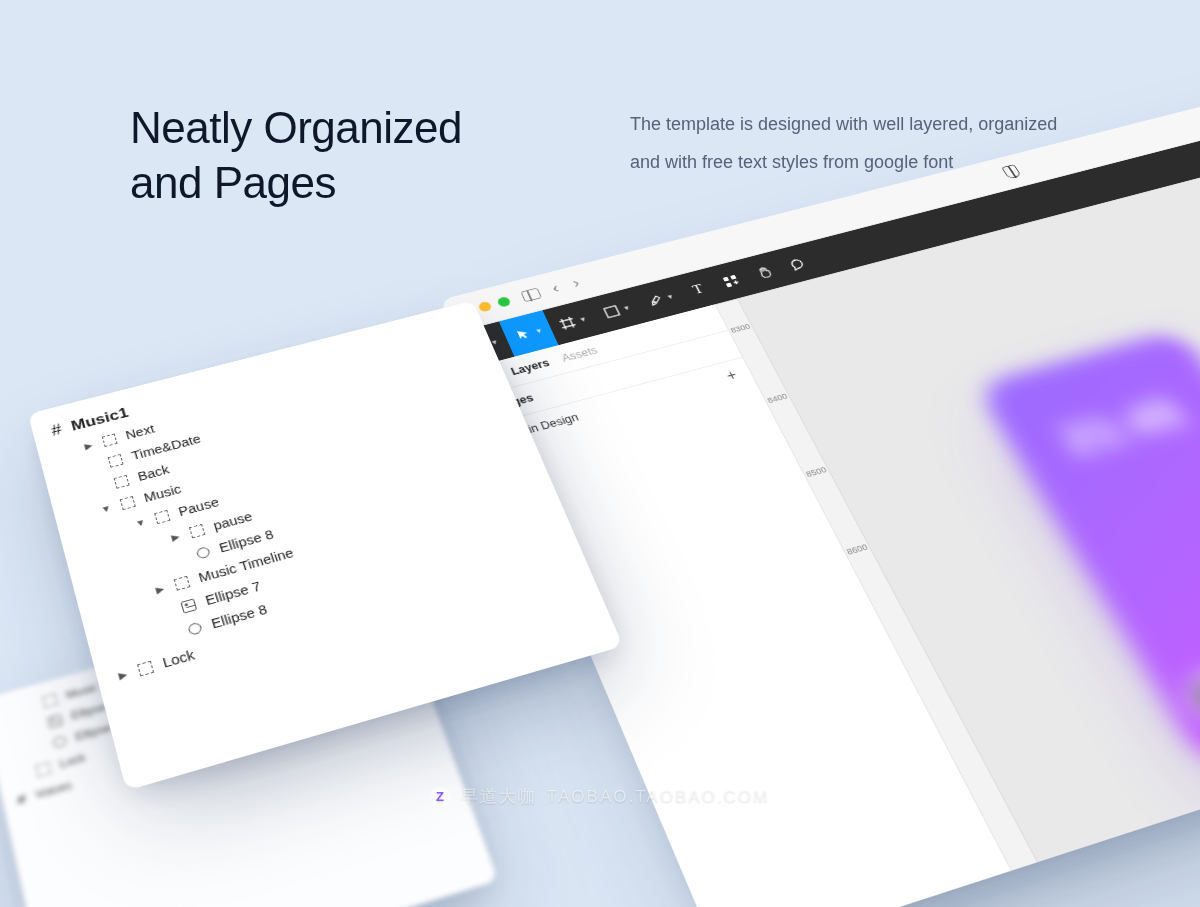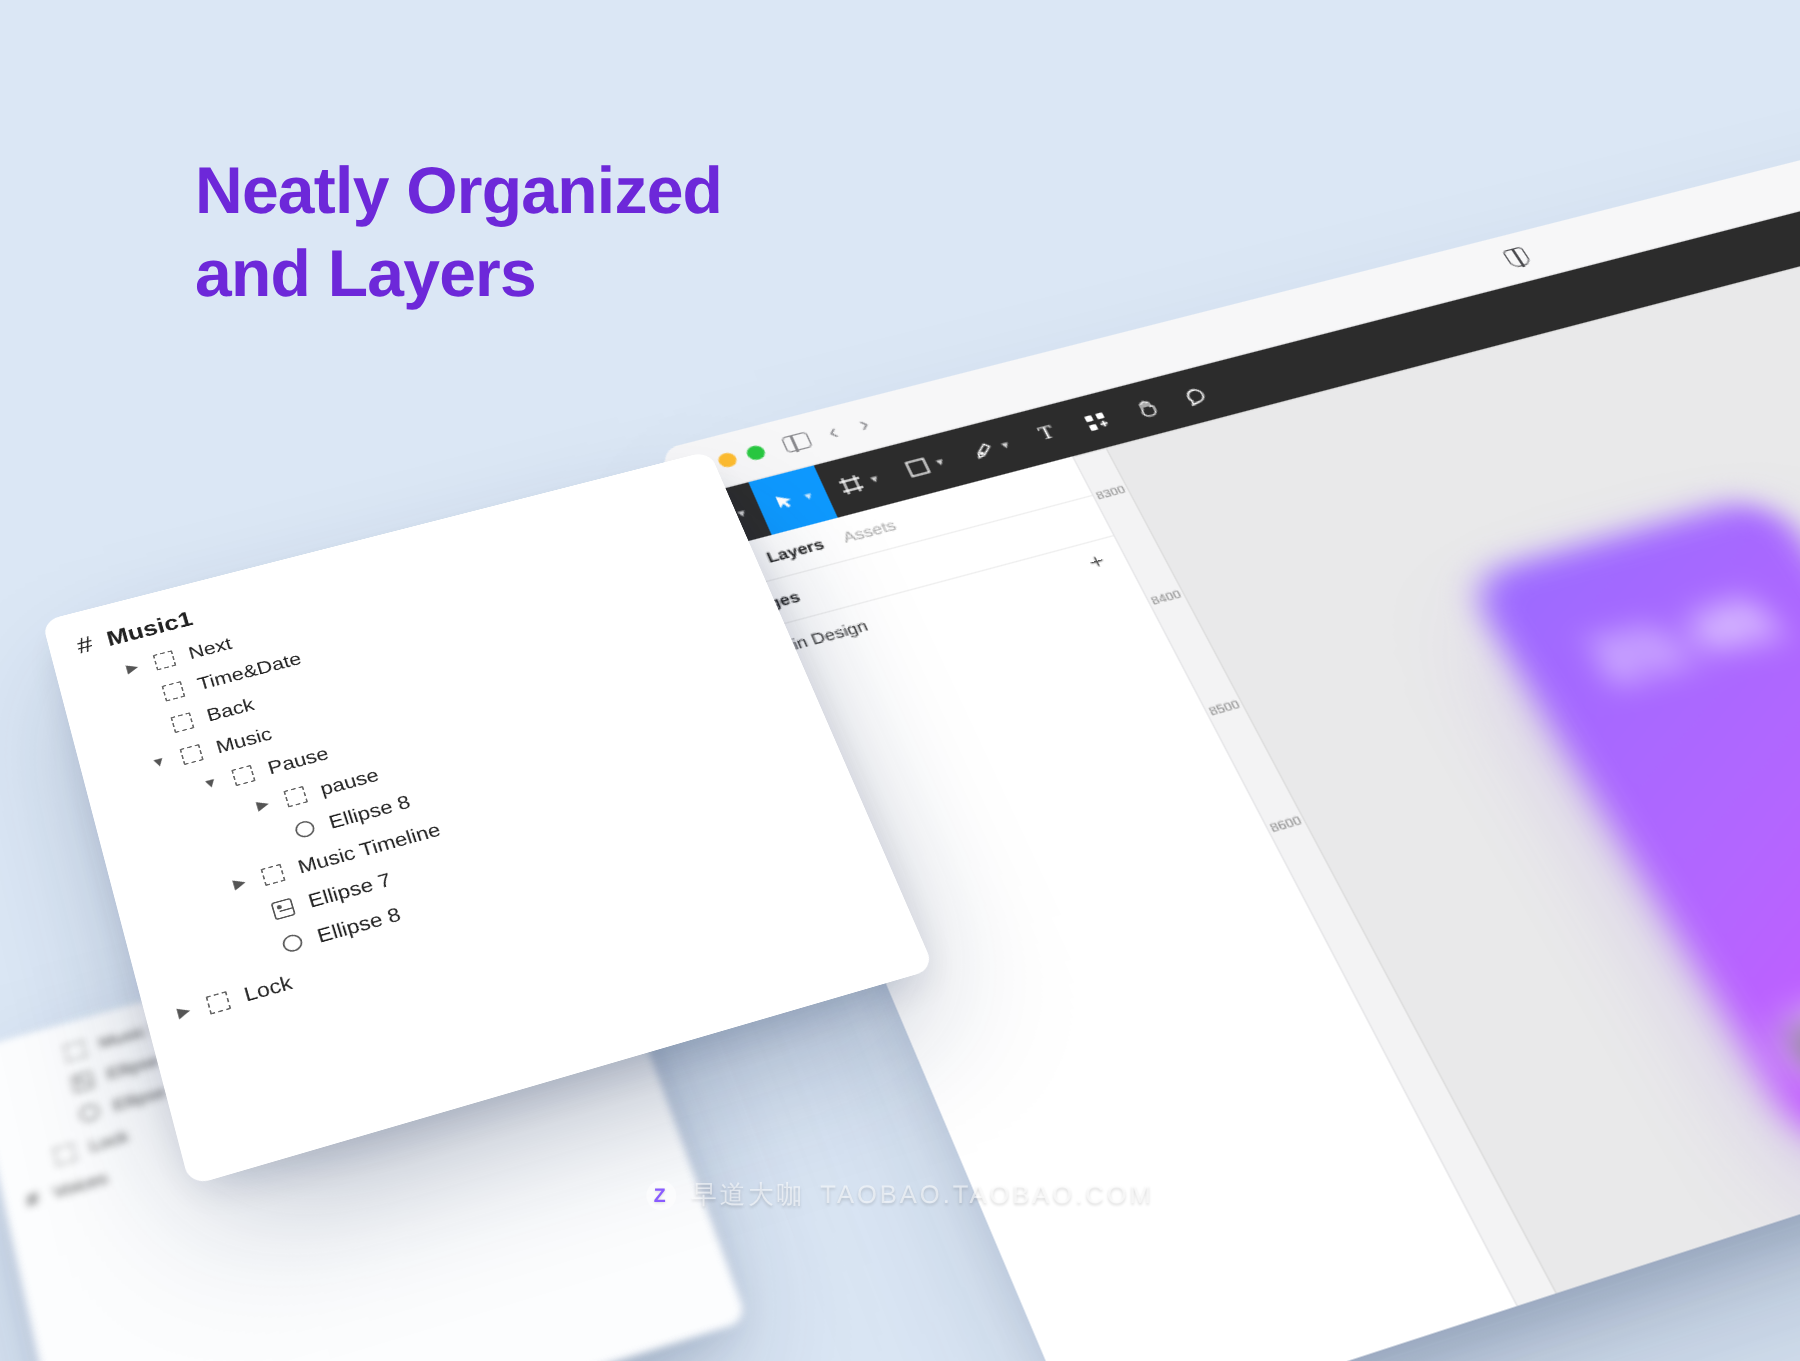--- a/index.html
+++ b/index.html
@@ -18,22 +18,22 @@
     left: 130px;
     top: 100px;
     width: 940px;
     display: flex;
     justify-content: space-between;
     align-items: flex-start;
   }
   .hero-title {
     font-size: 44px;
     line-height: 1.25;
-    font-weight: 700;
-    color: #6d28d9;
+    font-weight: 400;
+    color: #0f172a;
     letter-spacing: -0.5px;
   }
   .hero-desc {
     font-size: 18px;
     line-height: 2.1;
     color: #576279;
     max-width: 440px;
     padding-top: 6px;
   }
 
@@ -164,22 +164,23 @@
     text-shadow:0 1px 2px rgba(0,0,0,.15);
   }
   .wm-badge{width:20px;height:20px;border-radius:50%;background:rgba(255,255,255,.5);color:#8a5cff;font-weight:800;display:flex;align-items:center;justify-content:center;font-size:13px}
 </style>
 </head>
 <body>
 
 <div class="hero">
   <h1 class="hero-title">
     <span>Neatly Organized</span><br>
-    <span>and Layers</span>
+    <span>and Pages</span>
   </h1>
+  <p class="hero-desc">The template is designed with well layered, organized and with free text styles from google font</p>
 </div>
 
 <div class="scene">
 
   <div class="browser">
 
     <div class="browser-chrome">
       <div class="traffic">
         <div class="dot r"></div>
         <div class="dot y"></div>

